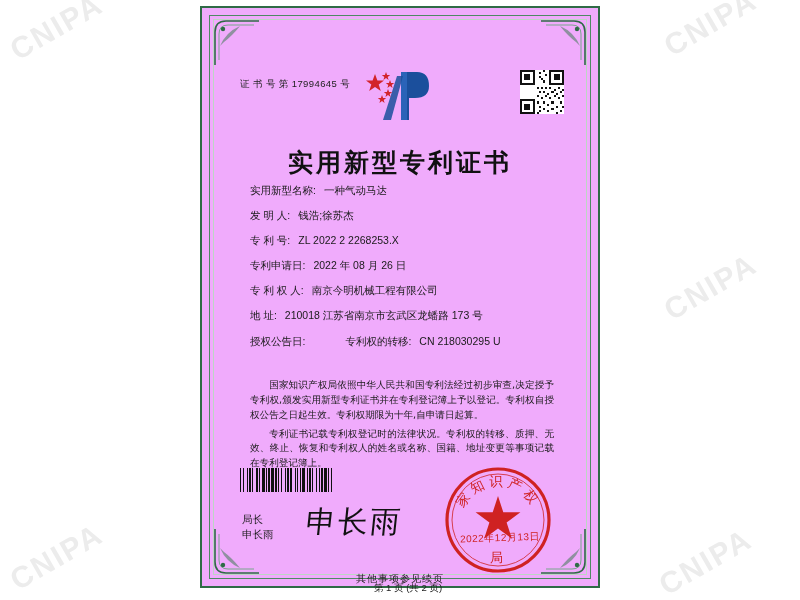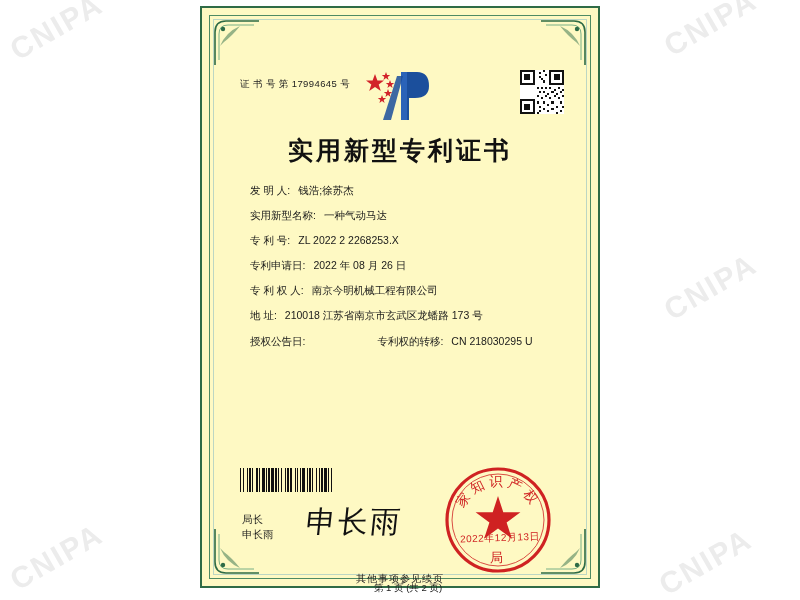--- a/index.html
+++ b/index.html
@@ -37,21 +37,21 @@
   .wm4 { left: 655px; top: 545px; }
   .wm5 { left: 660px; top: 270px; }
 
   
   .sheet {
     position: absolute;
     left: 200px;
     top: 6px;
     width: 400px;
     height: 582px;
-    background: #fef9c3;
+    background: #f0abfc;
     box-sizing: border-box;
   }
 
   .border-outer {
     position: absolute;
     inset: 0;
     border: 2px solid #2f6b46;
     box-sizing: border-box;
   }
   .border-inner {
@@ -111,21 +111,21 @@
     top: 42px;
     transform: translateX(-50%);
     width: 78px;
     height: 56px;
   }
 
   .title {
     position: absolute;
     left: 0;
     right: 0;
-    top: 108px;
+    top: 120px;
     text-align: center;
     font-size: 25px;
     font-weight: bold;
     color: #111;
     letter-spacing: 3px;
     font-family: "DejaVu Sans", sans-serif;
   }
 
   
   .fields {
@@ -147,21 +147,20 @@
     color: #1a1a1a;
   }
   .fvalue {
     margin-left: 8px;
     color: #1a1a1a;
   }
   .frow-split {
     display: flex;
     align-items: flex-end;
     margin-bottom: 9px;
-    gap: 32px;
   }
   .fcol2 {
     margin-left: 40px;
     display: flex;
     align-items: baseline;
   }
 
   
   .paras {
     position: absolute;
@@ -372,26 +371,26 @@
           <polygon points="29,12 30.1,15 33.2,15 30.7,16.9 31.6,20 29,18.1 26.4,20 27.3,16.9 24.8,15 27.9,15"></polygon>
           <polygon points="27,21 28.1,24 31.2,24 28.7,25.9 29.6,29 27,27.1 24.4,29 25.3,25.9 22.8,24 25.9,24"></polygon>
           <polygon points="21,27 22.1,30 25.2,30 22.7,31.9 23.6,35 21,33.1 18.4,35 19.3,31.9 16.8,30 19.9,30"></polygon>
         </g>
       </svg>
 
       <div class="title">实用新型专利证书</div>
 
       <div class="fields">
         <div class="frow">
+          <span class="flabel">实用新型名称:</span>
+          <span class="fvalue">一种气动马达</span>
+        </div>
+        <div class="frow">
           <span class="flabel">发  明  人:</span>
           <span class="fvalue">钱浩;徐苏杰</span>
-        </div>
-        <div class="frow">
-          <span class="flabel">实用新型名称:</span>
-          <span class="fvalue">一种气动马达</span>
         </div>
         <div class="frow">
           <span class="flabel">专  利  号:</span>
           <span class="fvalue">ZL 2022 2 2268253.X</span>
         </div>
         <div class="frow">
           <span class="flabel">专利申请日:</span>
           <span class="fvalue">2022 年 08 月 26 日</span>
         </div>
         <div class="frow">
@@ -405,20 +404,22 @@
         <div class="frow-split">
           <span class="flabel">授权公告日:</span>
           <span class="fcol2">
             <span class="flabel">专利权的转移:</span>
             <span class="fvalue">CN 218030295 U</span>
           </span>
         </div>
       </div>
 
       <div class="paras">
+        <div class="para">国家知识产权局依照中华人民共和国专利法经过初步审查,决定授予专利权,颁发实用新型专利证书并在专利登记簿上予以登记。专利权自授权公告之日起生效。专利权期限为十年,自申请日起算。</div>
+        <div class="para">专利证书记载专利权登记时的法律状况。专利权的转移、质押、无效、终止、恢复和专利权人的姓名或名称、国籍、地址变更等事项记载在专利登记簿上。</div>
       </div>
 
       <div class="barcode" id="barcode">
           <i style="width:1px;background:#111"></i>
           <i style="width:2px;background:transparent"></i>
           <i style="width:1px;background:#111"></i>
           <i style="width:3px;background:transparent"></i>
           <i style="width:1px;background:#111"></i>
           <i style="width:1px;background:transparent"></i>
           <i style="width:2px;background:#111"></i>

